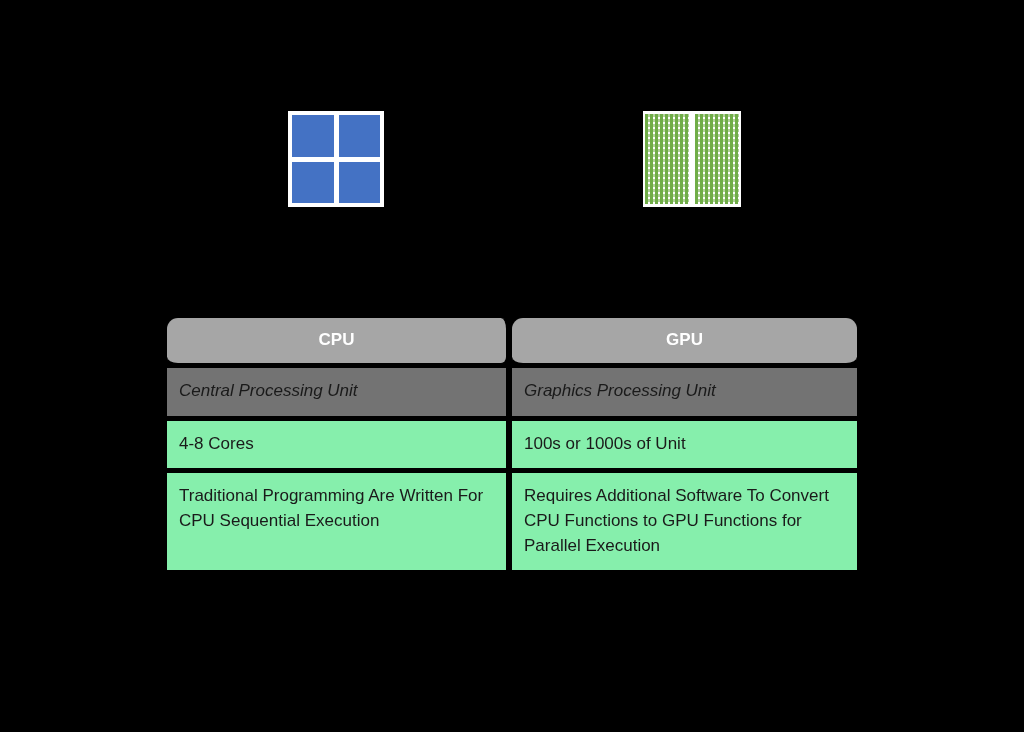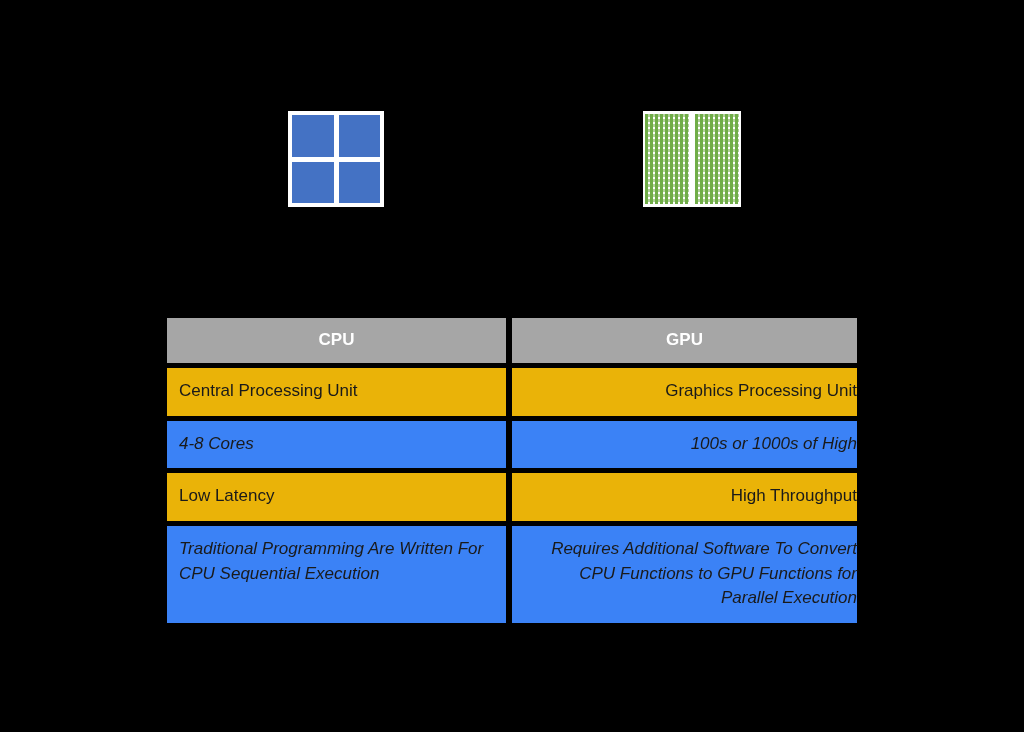--- a/index.html
+++ b/index.html
@@ -92,41 +92,41 @@
 
   #comparison-table th {
     background: #a6a6a6;
     color: #ffffff;
     font-size: 17px;
     font-weight: bold;
     text-align: center;
     padding: 12px 0 13px 0;
     border-right: 6px solid #000000;
     border-bottom: 5px solid #000000;
+    border-radius: 11px;
   }
   #comparison-table th:last-child {
     border-right: none;
   }
 
   #comparison-table td {
     font-size: 17px;
     color: #1a1a1a;
     text-align: left;
     padding: 11px 0 12px 12px;
     vertical-align: top;
     line-height: 1.45;
     border-right: 6px solid #000000;
     border-bottom: 5px solid #000000;
   }
   #comparison-table td:last-child {
     border-right: none;
-    text-align: right;
   }
-  #comparison-table tr.row-dark td { background: #eab308; }
-  #comparison-table tr.row-light td { background: #3b82f6; font-style: italic; }
+  #comparison-table tr.row-dark td { background: #737373; font-style: italic; }
+  #comparison-table tr.row-light td { background: #86efac; }
   #comparison-table tr:last-child td { border-bottom: none; }
 </style>
 </head>
 <body>
 
 <div id="diagrams">
 
   <div id="cpu-diagram">
     <div class="cpu-core"></div>
     <div class="cpu-core"></div>
@@ -152,24 +152,20 @@
       <th>GPU</th>
     </tr>
   </thead>
   <tbody>
     <tr class="row-dark">
       <td>Central Processing Unit</td>
       <td>Graphics Processing Unit</td>
     </tr>
     <tr class="row-light">
       <td>4-8 Cores</td>
-      <td>100s or 1000s of High</td>
-    </tr>
-    <tr class="row-dark">
-      <td>Low Latency</td>
-      <td>High Throughput</td>
+      <td>100s or 1000s of Unit</td>
     </tr>
     <tr class="row-light">
       <td>Traditional Programming Are Written For CPU Sequential Execution</td>
       <td>Requires Additional Software To Convert CPU Functions to GPU Functions for Parallel Execution</td>
     </tr>
   </tbody>
 </table>
 
 </body></html>

